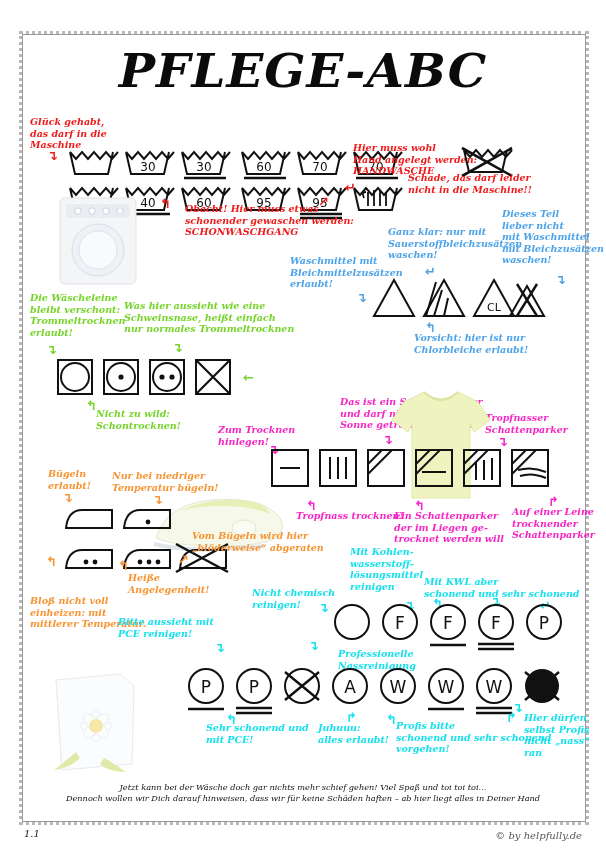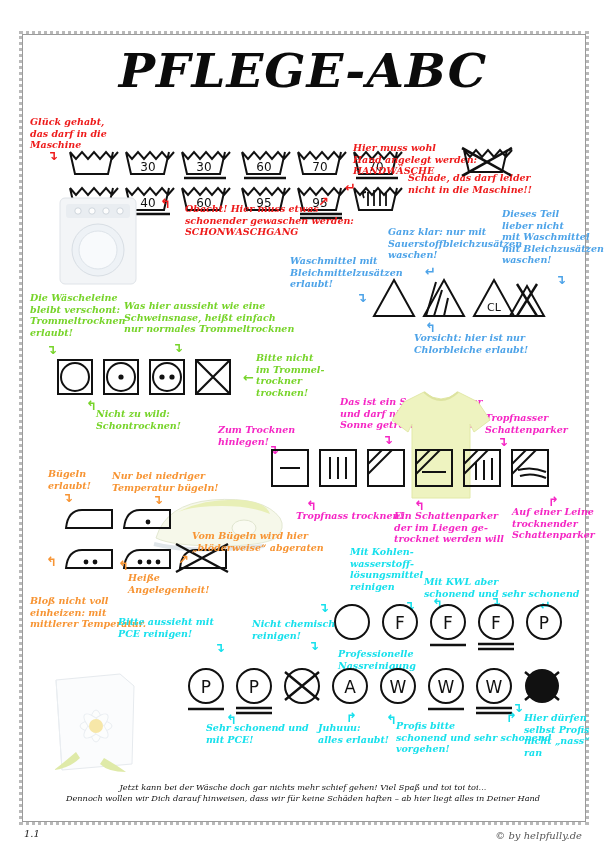--- a/index.html
+++ b/index.html
@@ -207,24 +207,20 @@
       <circle cx="65" cy="19" r="2.6"></circle>
       <circle cx="106" cy="19" r="2.6"></circle>
       <circle cx="116" cy="19" r="2.6"></circle>
     </g>
   </svg>
 
   <div class="note green" style="left:96px;top:408px;">Nicht zu wild:
 Schontrocknen!</div>
   <div class="arrow green" style="left:86px;top:398px;">↰</div>
 
-  <div class="note green" style="left:256px;top:352px;">Bitte nicht
-im Trommel-
-trockner
-trocknen!</div>
   <div class="arrow green" style="left:243px;top:370px;">←</div>
 
   <div class="note magenta" style="left:218px;top:424px;">Zum Trocknen
 hinlegen!</div>
   <div class="arrow magenta" style="left:268px;top:442px;">↴</div>
 
   <div class="note magenta" style="left:340px;top:396px;">Das ist ein Schattenparker
 und darf nicht in der
 Sonne getrocknet werden</div>
   <div class="arrow magenta" style="left:382px;top:432px;">↴</div>
@@ -368,21 +364,21 @@
     </g>
   </svg>
 
   <div class="note cyan" style="left:338px;top:648px;">Professionelle
 Nassreinigung</div>
 
   <div class="note cyan" style="left:118px;top:616px;">Bitte aussieht mit
 PCE reinigen!</div>
   <div class="arrow cyan" style="left:214px;top:640px;">↴</div>
 
-  <div class="note cyan" style="left:252px;top:618px;">Nicht chemisch
+  <div class="note cyan" style="left:252px;top:587px;">Nicht chemisch
 reinigen!</div>
   <div class="arrow cyan" style="left:308px;top:638px;">↴</div>
 
   <svg class="sym" style="left:186px;top:668px;" width="380" height="48" viewBox="0 0 380 48">
     <g fill="none" stroke="#111" stroke-width="2">
       <circle cx="20" cy="18" r="17"></circle>
       <circle cx="68" cy="18" r="17"></circle>
       <circle cx="116" cy="18" r="17"></circle>
       <path d="M99 4 L133 32 M133 4 L99 32" stroke-width="2.4"></path>
       <circle cx="164" cy="18" r="17"></circle>

